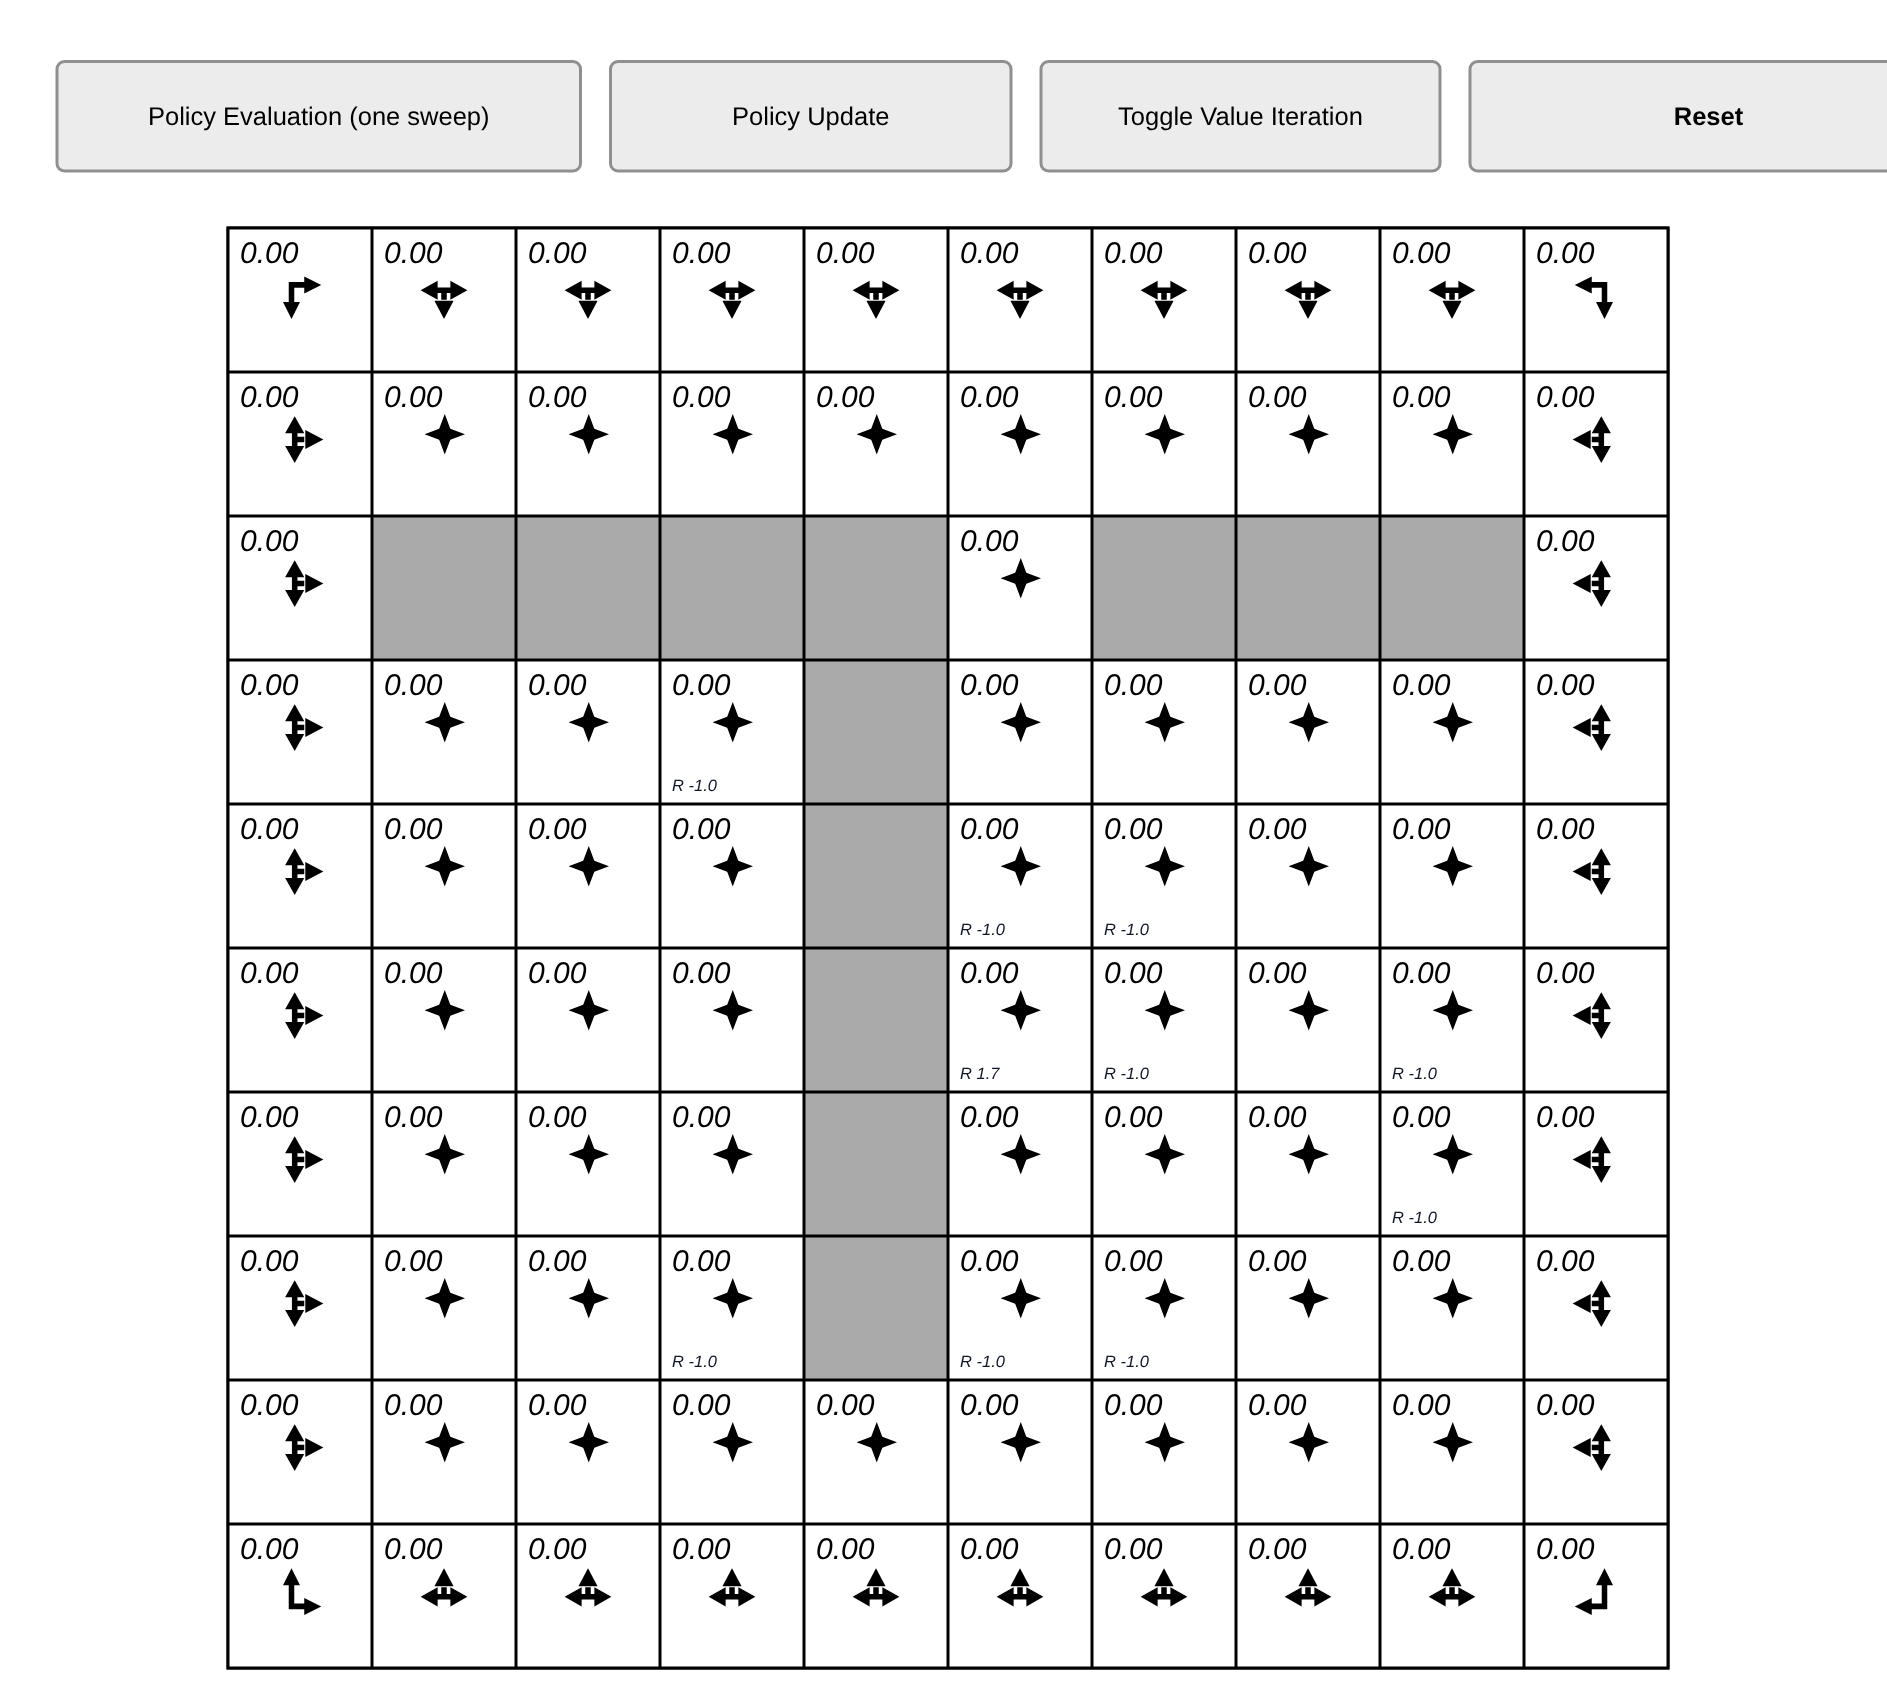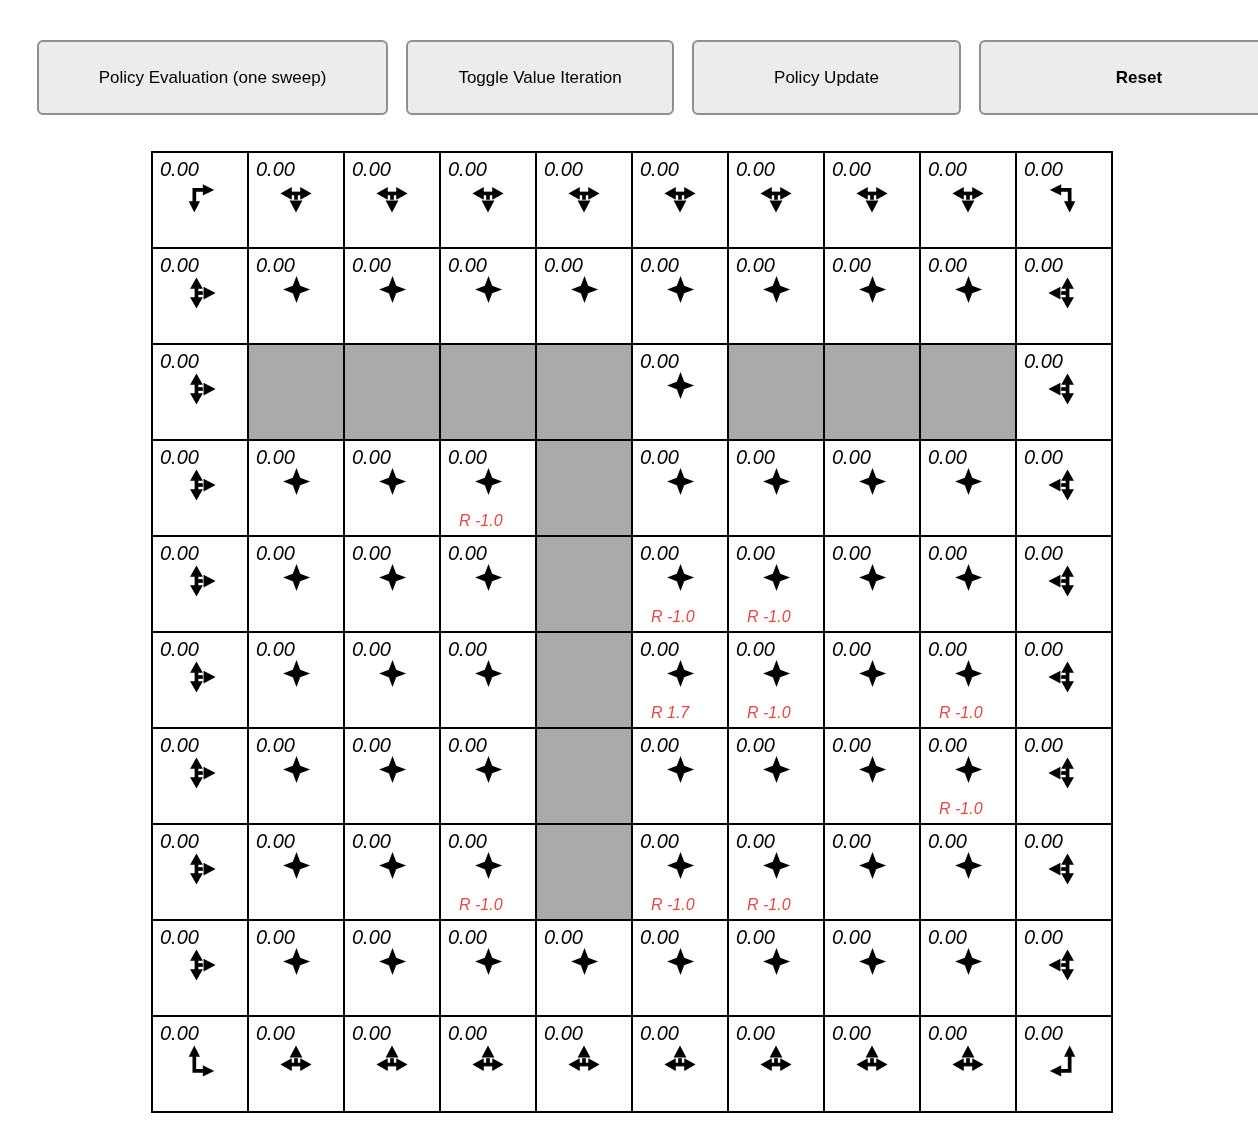--- a/index.html
+++ b/index.html
@@ -57,33 +57,33 @@
   }
   .glyph {
     display:flex;
     justify-content:center;
     align-items:flex-start;
     margin-top:0px;
     height:36px;
   }
   .reward {
     position:absolute;
-    left:18px; bottom:5px;
-    font-size:16px;
-    color:#ef4444;
+    left:7px; bottom:5px;
+    font-size:11px;
+    color:#0f172a;
     white-space:nowrap;
   }
 </style>
 </head>
 <body>
 
 <div class="toolbar">
   <button class="btn w1">Policy Evaluation (one sweep)</button>
+  <button class="btn w2">Policy Update</button>
   <button class="btn w3">Toggle Value Iteration</button>
-  <button class="btn w2">Policy Update</button>
   <button class="btn w4">Reset</button>
 </div>
 
 <div class="grid">
     <div class="cell">
       <span class="val">0.00</span>
       <div class="glyph">
         <svg width="34" height="34" viewBox="0 0 24 24">
           <path d="M8,18 L8,7 L15,7" fill="none" stroke="#000" stroke-width="2.6"></path>
           <polygon points="22,7 14,3 14,11" fill="#000"></polygon>

